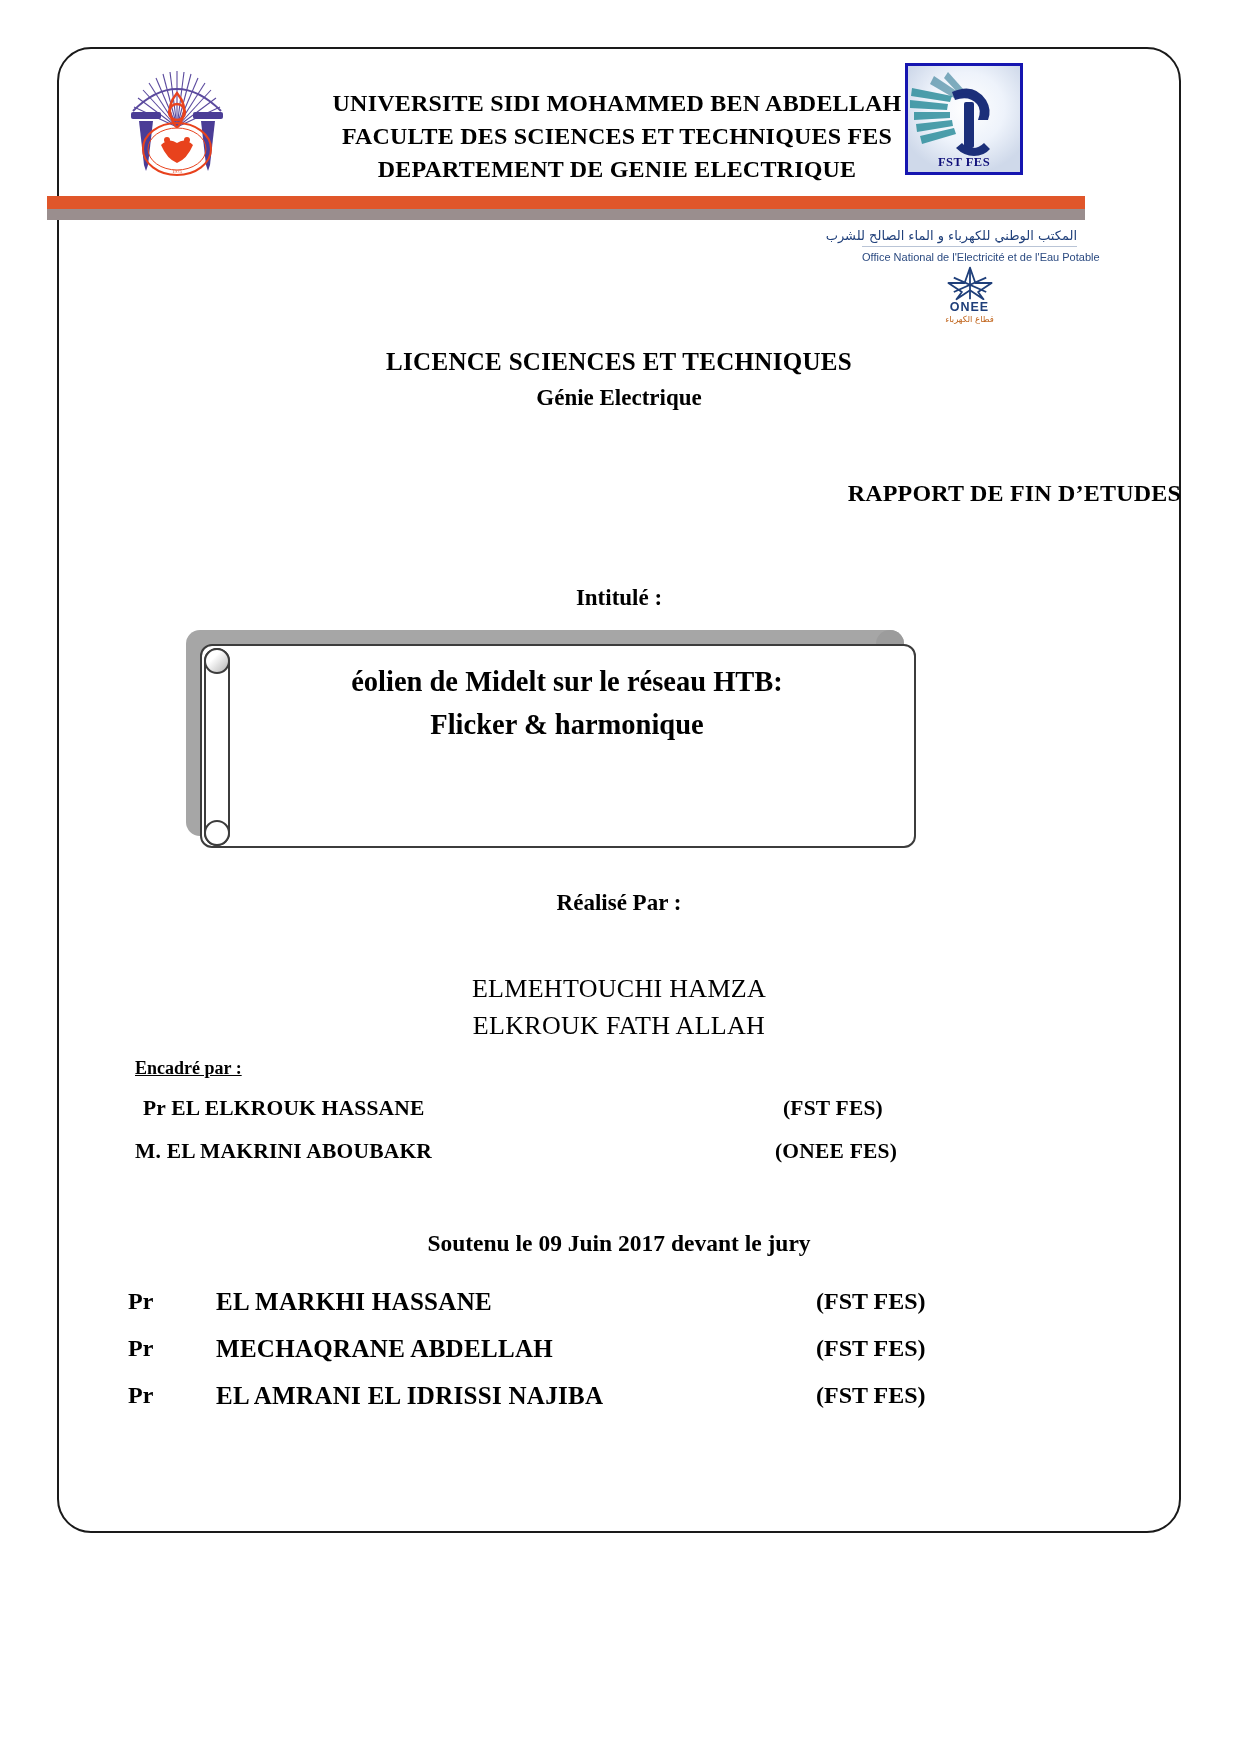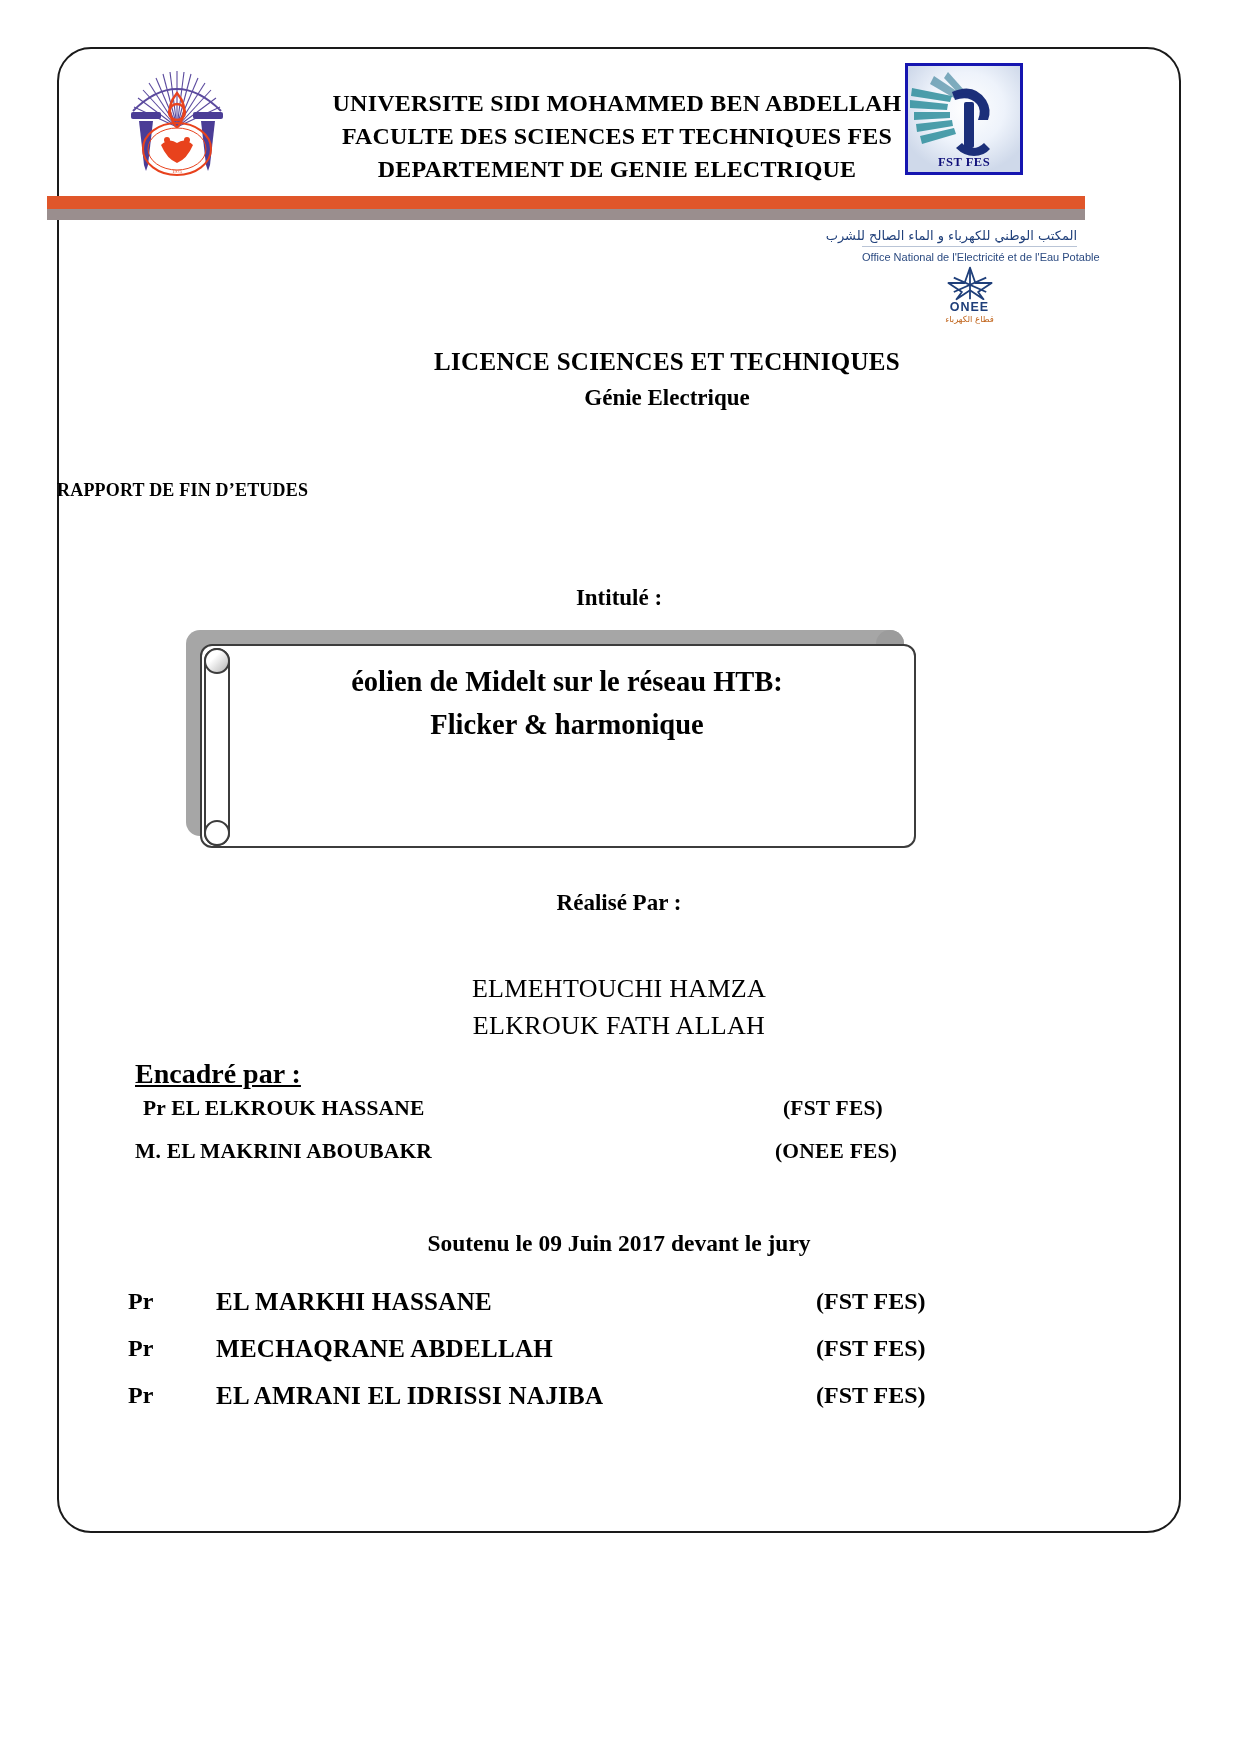--- a/index.html
+++ b/index.html
@@ -153,40 +153,39 @@
     margin-top: 0px;
   }
 
   
   .diploma {
     position: absolute;
     left: 57px;
     top: 348px;
     width: 1124px;
     text-align: center;
-    margin-left: 48px;
   }
   .diploma .l1 {
     font-size: 25px;
     font-weight: bold;
     letter-spacing: 0.3px;
   }
   .diploma .l2 {
     font-size: 23px;
     font-weight: bold;
     margin-top: 9px;
   }
 
   .report-kind {
     position: absolute;
     left: 57px;
     top: 480px;
     width: 1124px;
-    text-align: left;
-    font-size: 18px;
+    text-align: right;
+    font-size: 24px;
     font-weight: bold;
     letter-spacing: 0.2px;
   }
 
   .intitule {
     position: absolute;
     left: 57px;
     top: 585px;
     width: 1124px;
     text-align: center;
@@ -296,21 +295,21 @@
     font-size: 26px;
     line-height: 1.43;
     letter-spacing: 0.3px;
   }
 
   
   .encadre-label {
     position: absolute;
     left: 135px;
     top: 1058px;
-    font-size: 28px;
+    font-size: 18px;
     font-weight: bold;
     text-decoration: underline;
   }
   .supervisors {
     position: absolute;
     left: 135px;
     top: 1096px;
     width: 800px;
   }
   .sup-row {

